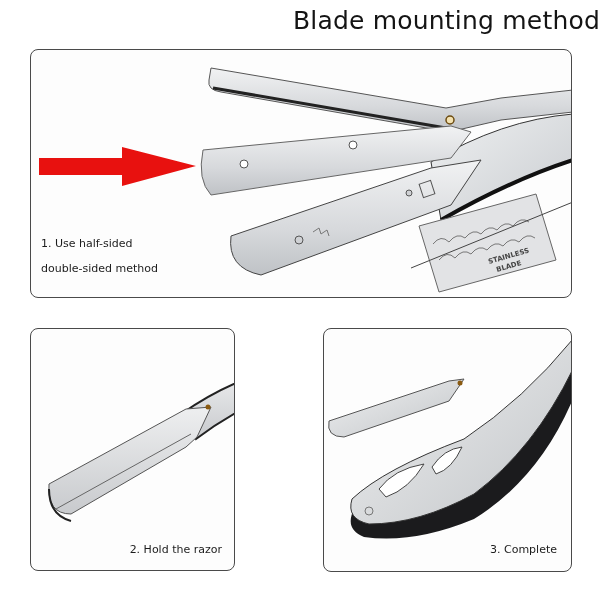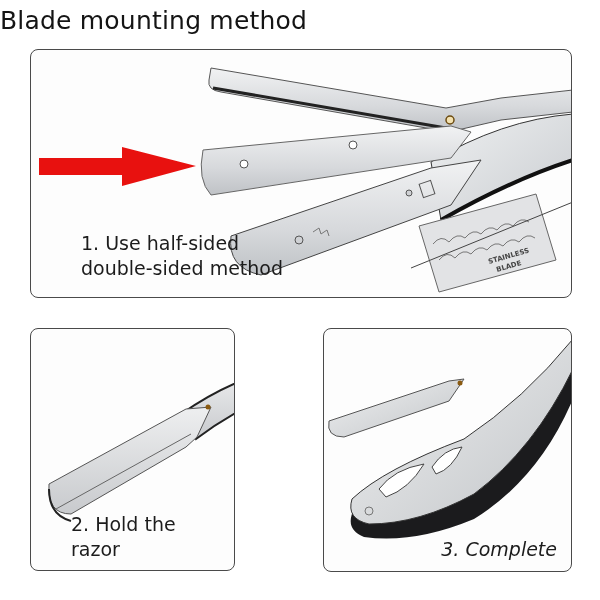--- a/index.html
+++ b/index.html
@@ -3,32 +3,32 @@
 <meta charset="utf-8">
 <style>
   html, body { margin: 0; padding: 0; }
   body {
     width: 600px; height: 600px; background: #ffffff;
     position: relative; overflow: hidden;
     font-family: "DejaVu Sans", "Liberation Sans", sans-serif;
     color: #1a1a1a;
   }
   .title {
-    position: absolute; left: 0; top: 6px; width: 600px; text-align: left;
+    position: absolute; left: 0; top: 6px; width: 600px; text-align: right;
     font-size: 25px; letter-spacing: 0.2px; color: #141414;
   }
   .panel {
     position: absolute; border: 1.5px solid #4a4a4a; border-radius: 8px;
     background: #fdfdfd; overflow: hidden; box-sizing: border-box;
   }
   #panel-1 { left: 30px; top: 49px; width: 542px; height: 249px; }
   #panel-2 { left: 30px; top: 328px; width: 205px; height: 243px; }
-  #panel-3 { left: 323px; top: 328px; width: 249px; height: 244px; font-style: italic; }
+  #panel-3 { left: 323px; top: 328px; width: 249px; height: 244px; }
   .panel svg.art { position: absolute; left: 0; top: 0; }
-  .caption { position: absolute; font-size: 19px; color: #1c1c1c; line-height: 25px; margin-left: 40px; }
+  .caption { position: absolute; font-size: 11px; color: #1c1c1c; line-height: 25px; }
   #caption-1 { left: 10px; top: 181px; }
   #caption-2 { right: 12px; bottom: 8px; }
   #caption-3 { right: 14px; bottom: 9px; }
   .stamp { font-family: "DejaVu Sans", sans-serif; font-size: 7px; fill: #444; font-weight: bold; }
 </style>
 </head>
 <body>
 
 <div class="title">Blade mounting method</div>
 

